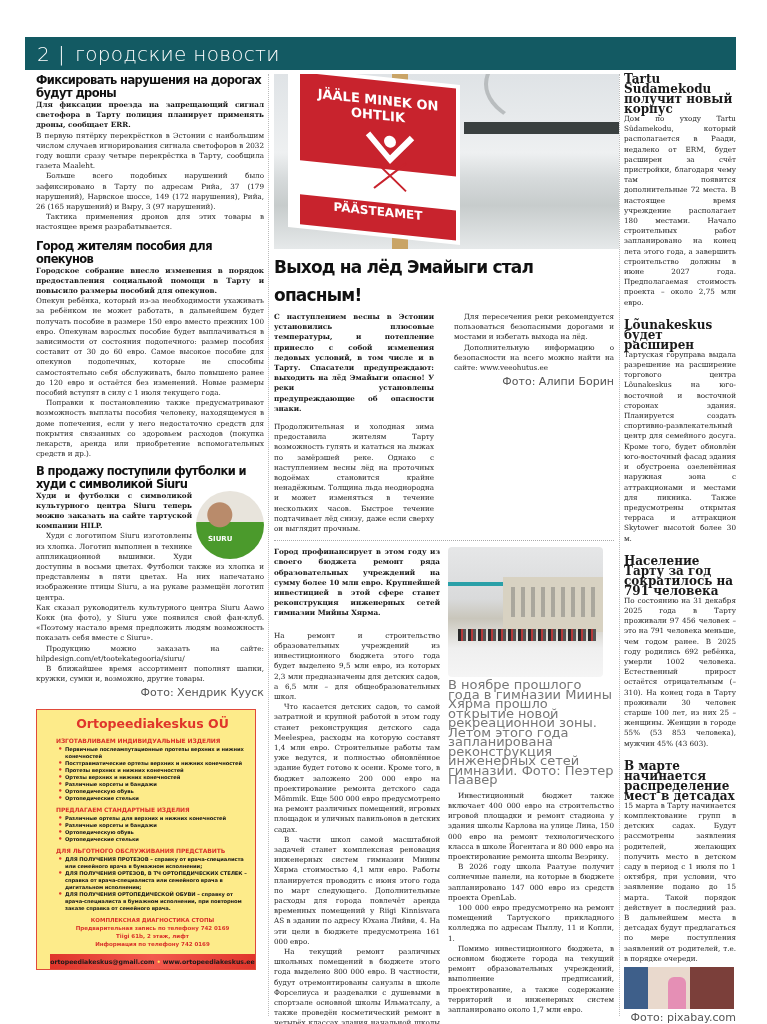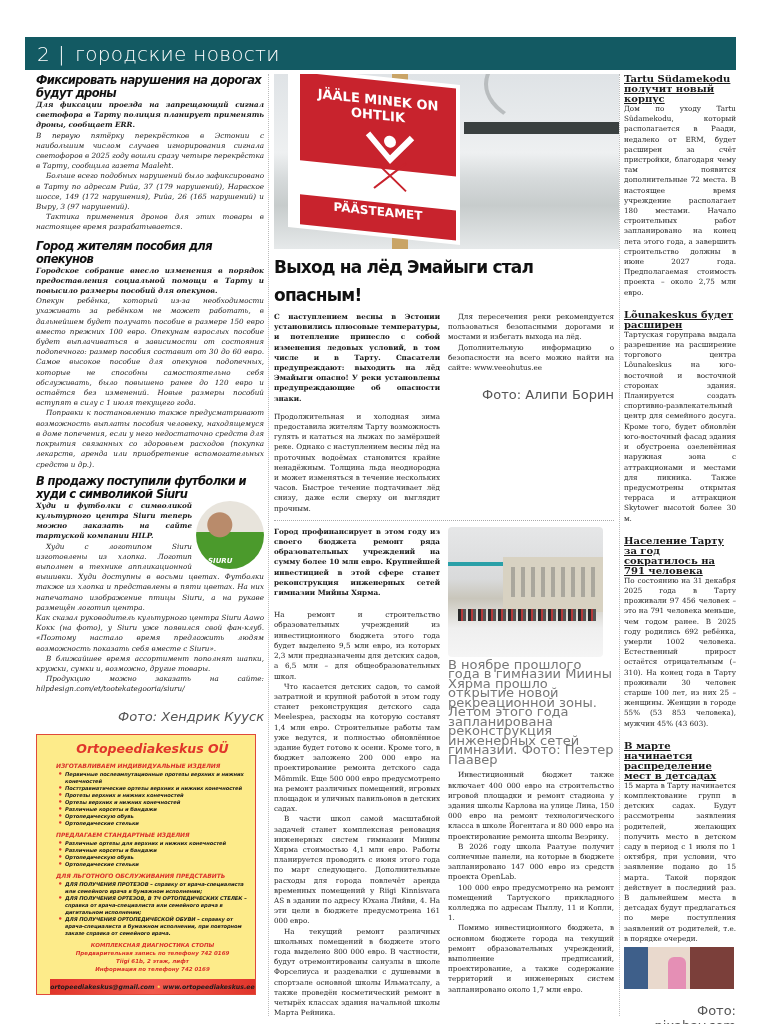--- a/index.html
+++ b/index.html
@@ -9,37 +9,37 @@
   .header-bar {
     position: absolute; left: 25px; top: 37px; width: 711px; height: 33px;
     background: #135a63; color: #fff; display: flex; align-items: center;
     padding-left: 12px; font-family: "DejaVu Sans", sans-serif; font-size: 20px; font-weight: 300;
     letter-spacing: 0.3px;
   }
   .header-bar .num { margin-right: 8px; }
   .header-bar .sep { margin-right: 10px; font-weight: 200; }
 
   .col { position: absolute; }
-  .col-left { left: 36px; top: 74px; width: 228px; font-style: italic; }
+  .col-left { left: 36px; top: 74px; width: 228px; }
   .col-mid { left: 274px; top: 74px; width: 340px; }
   .col-right { left: 624px; top: 74px; width: 112px; }
 
   .vsep { position: absolute; top: 74px; bottom: 8px; border-left: 1px dotted #bbb; }
 
   .h-cond {
     font-family: "DejaVu Sans", sans-serif; font-weight: bold; letter-spacing: -0.6px;
     transform-origin: left top; color: #111;
   }
   .h1 { font-size: 11.5px; line-height: 13px; }
   .h-big { font-size: 17px; line-height: 28px; letter-spacing: -0.8px; }
 
   p.t { font-size: 7.2px; line-height: 10.2px; text-align: justify; hyphens: auto; }
   p.t.ind { text-indent: 10px; }
   p.lead { font-weight: bold; }
-  .credit { font-family: "DejaVu Sans", sans-serif; font-size: 13px; color: #555; text-align: right; margin-top: 14px; }
+  .credit { font-family: "DejaVu Sans", sans-serif; font-size: 11px; color: #555; text-align: right; margin-top: 2px; }
   .dotted-hr { border-top: 1px dotted #aaa; margin: 6px 0; }
 
   
   .photo { background: #ccc; position: relative; overflow: hidden; }
   .photo-ice {
     width: 345px; height: 175px;
     background: linear-gradient(180deg, #dfe3e6 0%, #eef0f1 45%, #d6dadb 60%, #c7cccc 75%, #e6e9ea 100%);
   }
   .ice-sign {
     position: absolute; left: 14px; top: 2px; width: 172px; height: 160px; background: #fff;
@@ -67,21 +67,21 @@
   .school-bars { position: absolute; left: 0; top: 35px; width: 55px; height: 95px; border-top: 4px solid #2aa0a8; }
   .school-crowd { position: absolute; left: 10px; top: 82px; width: 140px; height: 12px;
     background: repeating-linear-gradient(90deg, #2b2b2b 0 3px, #b53a3a 3px 5px, #555 5px 8px, transparent 8px 10px); }
 
   .circle-photo {
     float: right; width: 68px; height: 68px; border-radius: 50%; margin: 0 0 2px 4px;
     background: radial-gradient(circle at 35% 35%, #b98b6b 0 12px, transparent 13px),
                 linear-gradient(180deg, #e8e4dc 0%, #e8e4dc 45%, #4b9a2c 46%, #4b9a2c 100%);
     position: relative; overflow: hidden;
   }
-  .circle-photo .siuru-txt { position: absolute; left: 12px; top: 56px; color: #fff; font-family: "DejaVu Sans", sans-serif; font-weight: bold; font-size: 7px; }
+  .circle-photo .siuru-txt { position: absolute; left: 12px; top: 44px; color: #fff; font-family: "DejaVu Sans", sans-serif; font-weight: bold; font-size: 7px; }
 
   .photo-family {
     width: 110px; height: 42px; margin-top: 3px;
     background: linear-gradient(90deg, #3e5f8a 0 22%, #e9d9cd 22% 60%, #7b3f3a 60% 100%);
   }
   .photo-family .kid { position: absolute; left: 44px; top: 10px; width: 18px; height: 32px; background: #e58fb5; border-radius: 6px 6px 0 0; }
 
   
   .ad {
     margin-top: 10px; width: 220px; background: #fdeb8a; border: 1px solid #e04a3a;
@@ -92,21 +92,21 @@
   .ad ul { list-style: none; }
   .ad li { font-size: 5.2px; font-weight: bold; line-height: 7px; padding-left: 9px; position: relative; letter-spacing: -0.1px; }
   .ad li::before { content: "\2022"; color: #e0352b; position: absolute; left: 2px; top: 0; font-size: 7px; }
   .ad .center-red { color: #d8312a; font-weight: bold; font-size: 5.5px; text-align: center; line-height: 8px; }
   .ad-foot {
     margin: 6px -6px 0 -6px; background: linear-gradient(90deg, #e0352b, #f25a4e 50%, #e0352b);
     font-size: 6.2px; font-weight: bold; text-align: center; padding: 4px 0; color: #1a1a1a;
   }
   .ad-foot .dot { color: #ffe35a; }
 
-  .right-h { font-size: 10px; font-weight: bold; line-height: 10px; text-decoration: underline; }
+  .right-h { font-size: 12px; font-weight: bold; line-height: 10px; }
   .photo-caption { font-family: "DejaVu Sans", sans-serif; font-size: 13px; line-height: 9.5px; color: #777; }
 
   .two-col { display: flex; gap: 8px; }
   .two-col > div { flex: 1; }
 </style>
 </head>
 <body>
 
 <div class="header-bar">
   <span class="num">2</span>
@@ -114,21 +114,21 @@
   <span>городские новости</span>
 </div>
 
 <div class="vsep" style="left:268px;"></div>
 <div class="vsep" style="left:619px;"></div>
 
 <div class="col col-left">
   <div>
     <div class="h-cond h1">Фиксировать нарушения на дорогах будут дроны</div>
     <p class="t lead">Для фиксации проезда на запрещающий сигнал светофора в Тарту полиция планирует применять дроны, сообщает ERR.</p>
-    <p class="t">В первую пятёрку перекрёстков в Эстонии с наибольшим числом случаев игнорирования сигнала светофоров в 2025 году вошли сразу четыре перекрёстка в Тарту, сообщила газета Maaleht.</p>
+    <p class="t">В первую пятёрку перекрёстков в Эстонии с наибольшим числом случаев игнорирования сигнала светофоров в 2032 году вошли сразу четыре перекрёстка в Тарту, сообщила газета Maaleht.</p>
     <p class="t ind">Больше всего подобных нарушений было зафиксировано в Тарту по адресам Рийа, 37 (179 нарушений), Нарвское шоссе, 149 (172 нарушения), Рийа, 26 (165 нарушений) и Выру, 3 (97 нарушений).</p>
     <p class="t ind">Тактика применения дронов для этих товары в настоящее время разрабатывается.</p>
   </div>
 
   <div style="height:7px"></div>
   <div>
     <div class="h-cond h1">Город жителям пособия для опекунов</div>
     <p class="t lead">Городское собрание внесло изменения в порядок предоставления социальной помощи в Тарту и повысило размеры пособий для опекунов.</p>
     <p class="t">Опекун ребёнка, который из-за необходимости ухаживать за ребёнком не может работать, в дальнейшем будет получать пособие в размере 150 евро вместо прежних 100 евро. Опекунам взрослых пособие будет выплачиваться в зависимости от состояния подопечного: размер пособия составит от 30 до 60 евро. Самое высокое пособие для опекунов подопечных, которые не способны самостоятельно себя обслуживать, было повышено ранее до 120 евро и остаётся без изменений. Новые размеры пособий вступят в силу с 1 июля текущего года.</p>
     <p class="t ind">Поправки к постановлению также предусматривают возможность выплаты пособия человеку, находящемуся в доме попечения, если у него недостаточно средств для покрытия связанных со здоровьем расходов (покупка лекарств, аренда или приобретение вспомогательных средств и др.).</p>
@@ -136,22 +136,22 @@
 
   <div style="height:5px"></div>
   <div>
     <div class="h-cond h1">В продажу поступили футболки и худи с символикой Siuru</div>
     <div class="circle-photo">
       <span class="siuru-txt">SIURU</span>
     </div>
     <p class="t lead">Худи и футболки с символикой культурного центра Siuru теперь можно заказать на сайте тартуской компании HILP.</p>
     <p class="t ind">Худи с логотипом Siuru изготовлены из хлопка. Логотип выполнен в технике аппликационной вышивки. Худи доступны в восьми цветах. Футболки также из хлопка и представлены в пяти цветах. На них напечатано изображение птицы Siuru, а на рукаве размещён логотип центра.</p>
     <p class="t">Как сказал руководитель культурного центра Siuru Аawo Кокк (на фото), у Siuru уже появился свой фан-клуб. «Поэтому настало время предложить людям возможность показать себя вместе с Siuru».</p>
+    <p class="t ind">Продукцию можно заказать на сайте: hilpdesign.com/et/tootekategooria/siuru/</p>
     <p class="t ind">В ближайшее время ассортимент пополнят шапки, кружки, сумки и, возможно, другие товары.</p>
-    <p class="t ind">Продукцию можно заказать на сайте: hilpdesign.com/et/tootekategooria/siuru/</p>
     <div class="credit">Фото: Хендрик Кууск</div>
   </div>
 
   <div class="ad">
     <div class="ad-title">Ortopeediakeskus OÜ</div>
     <div class="ad-sec">ИЗГОТАВЛИВАЕМ ИНДИВИДУАЛЬНЫЕ ИЗДЕЛИЯ</div>
     <ul>
       <li>Первичные послеампутационные протезы верхних и нижних конечностей</li>
       <li>Посттравматические ортезы верхних и нижних конечностей</li>
       <li>Протезы верхних и нижних конечностей</li>
@@ -199,21 +199,21 @@
           <circle cx="30" cy="10" r="6" fill="#fff"></circle>
           <path d="M8 4 L30 28 L52 4" stroke="#fff" stroke-width="6" fill="none"></path>
           <path d="M14 58 L46 30 M46 58 L14 30" stroke="#c8232d" stroke-width="2"></path>
         </svg>
         <div class="sign-text st2">PÄÄSTEAMET</div>
       </div>
     </div>
   </div>
 
   <div class="h-cond h-big" style="margin-top:4px;">Выход на лёд Эмайыги стал опасным!</div>
-  <div class="two-col" style="margin-top:3px;">
+  <div class="two-col" style="margin-top:3px;gap:20px;">
     <div>
       <p class="t lead">С наступлением весны в Эстонии установились плюсовые температуры, и потепление принесло с собой изменения ледовых условий, в том числе и в Тарту. Спасатели предупреждают: выходить на лёд Эмайыги опасно! У реки установлены предупреждающие об опасности знаки.</p>
       <div style="height:8px"></div>
       <p class="t">Продолжительная и холодная зима предоставила жителям Тарту возможность гулять и кататься на лыжах по замёрзшей реке. Однако с наступлением весны лёд на проточных водоёмах становится крайне ненадёжным. Толщина льда неоднородна и может изменяться в течение нескольких часов. Быстрое течение подтачивает лёд снизу, даже если сверху он выглядит прочным.</p>
     </div>
     <div>
       <p class="t ind">Для пересечения реки рекомендуется пользоваться безопасными дорогами и мостами и избегать выхода на лёд.</p>
       <p class="t ind">Дополнительную информацию о безопасности на всего можно найти на сайте: www.veeohutus.ee</p>
       <div class="credit">Фото: Алипи Борин</div>
     </div>

